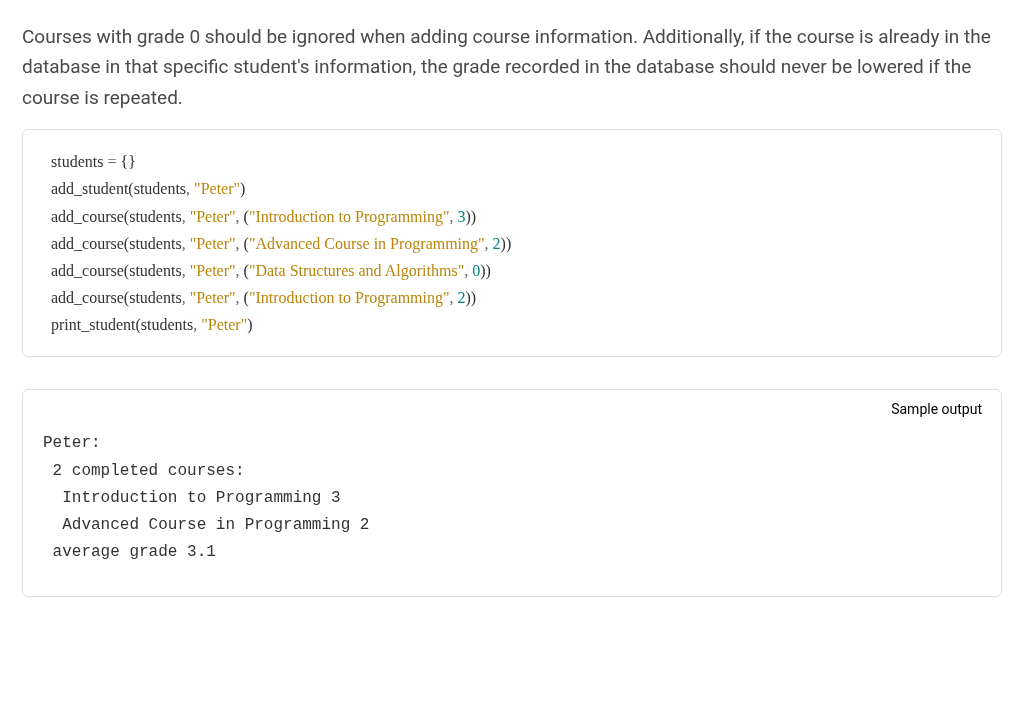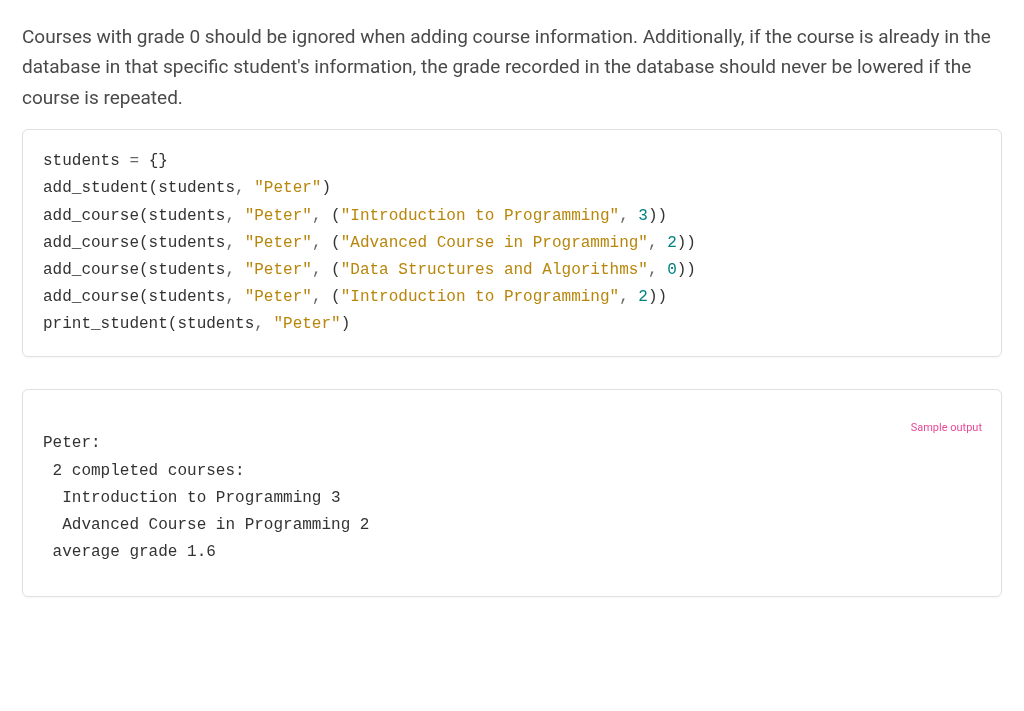--- a/index.html
+++ b/index.html
@@ -18,40 +18,39 @@
       font-size: 19px;
       line-height: 1.6;
       color: #4a4a4a;
       margin-bottom: 16px;
       font-weight: 400;
     }
     .code-block {
       background: #ffffff;
       border: 1px solid #e0e0e0;
       border-radius: 6px;
-      padding: 18px 20px;
-      font-family: Liberation Mono, monospace;
+      padding: 18px 28px;
+      font-family: Liberation Serif, serif;
       font-size: 16px;
       line-height: 1.7;
       margin-bottom: 32px;
       white-space: pre;
       color: #333;
       box-shadow: 0 1px 2px rgba(0,0,0,0.03);
     }
     .output-container {
       position: relative;
     }
     .output-label {
       position: absolute;
       top: 12px;
       right: 20px;
-      font-size: 11px;
-      color: #ec4899;
+      font-size: 14px;
+      color: #000000;
       font-family: -apple-system, BlinkMacSystemFont, "Segoe UI", Roboto, sans-serif;
-      margin-top: 20px;
     }
     .output-block {
       background: #ffffff;
       border: 1px solid #e0e0e0;
       border-radius: 6px;
       padding: 40px 20px 30px 20px;
       font-family: "Consolas", "Monaco", "Courier New", monospace;
       font-size: 16px;
       line-height: 1.7;
       white-space: pre;
@@ -74,14 +73,14 @@
 <span>add_course(students</span><span class="tok-op">,</span><span> </span><span class="tok-str">"Peter"</span><span class="tok-op">,</span><span> (</span><span class="tok-str">"Data Structures and Algorithms"</span><span class="tok-op">,</span><span> </span><span class="tok-num">0</span><span>))</span>
 <span>add_course(students</span><span class="tok-op">,</span><span> </span><span class="tok-str">"Peter"</span><span class="tok-op">,</span><span> (</span><span class="tok-str">"Introduction to Programming"</span><span class="tok-op">,</span><span> </span><span class="tok-num">2</span><span>))</span>
 <span>print_student(students</span><span class="tok-op">,</span><span> </span><span class="tok-str">"Peter"</span><span>)</span></div>
 
 <div class="output-container">
   <div class="output-label">Sample output</div>
   <div class="output-block">Peter:
  2 completed courses:
   Introduction to Programming 3
   Advanced Course in Programming 2
- average grade 1.6</div>
+ average grade 3.1</div>
 </div>
 
 </body></html>

